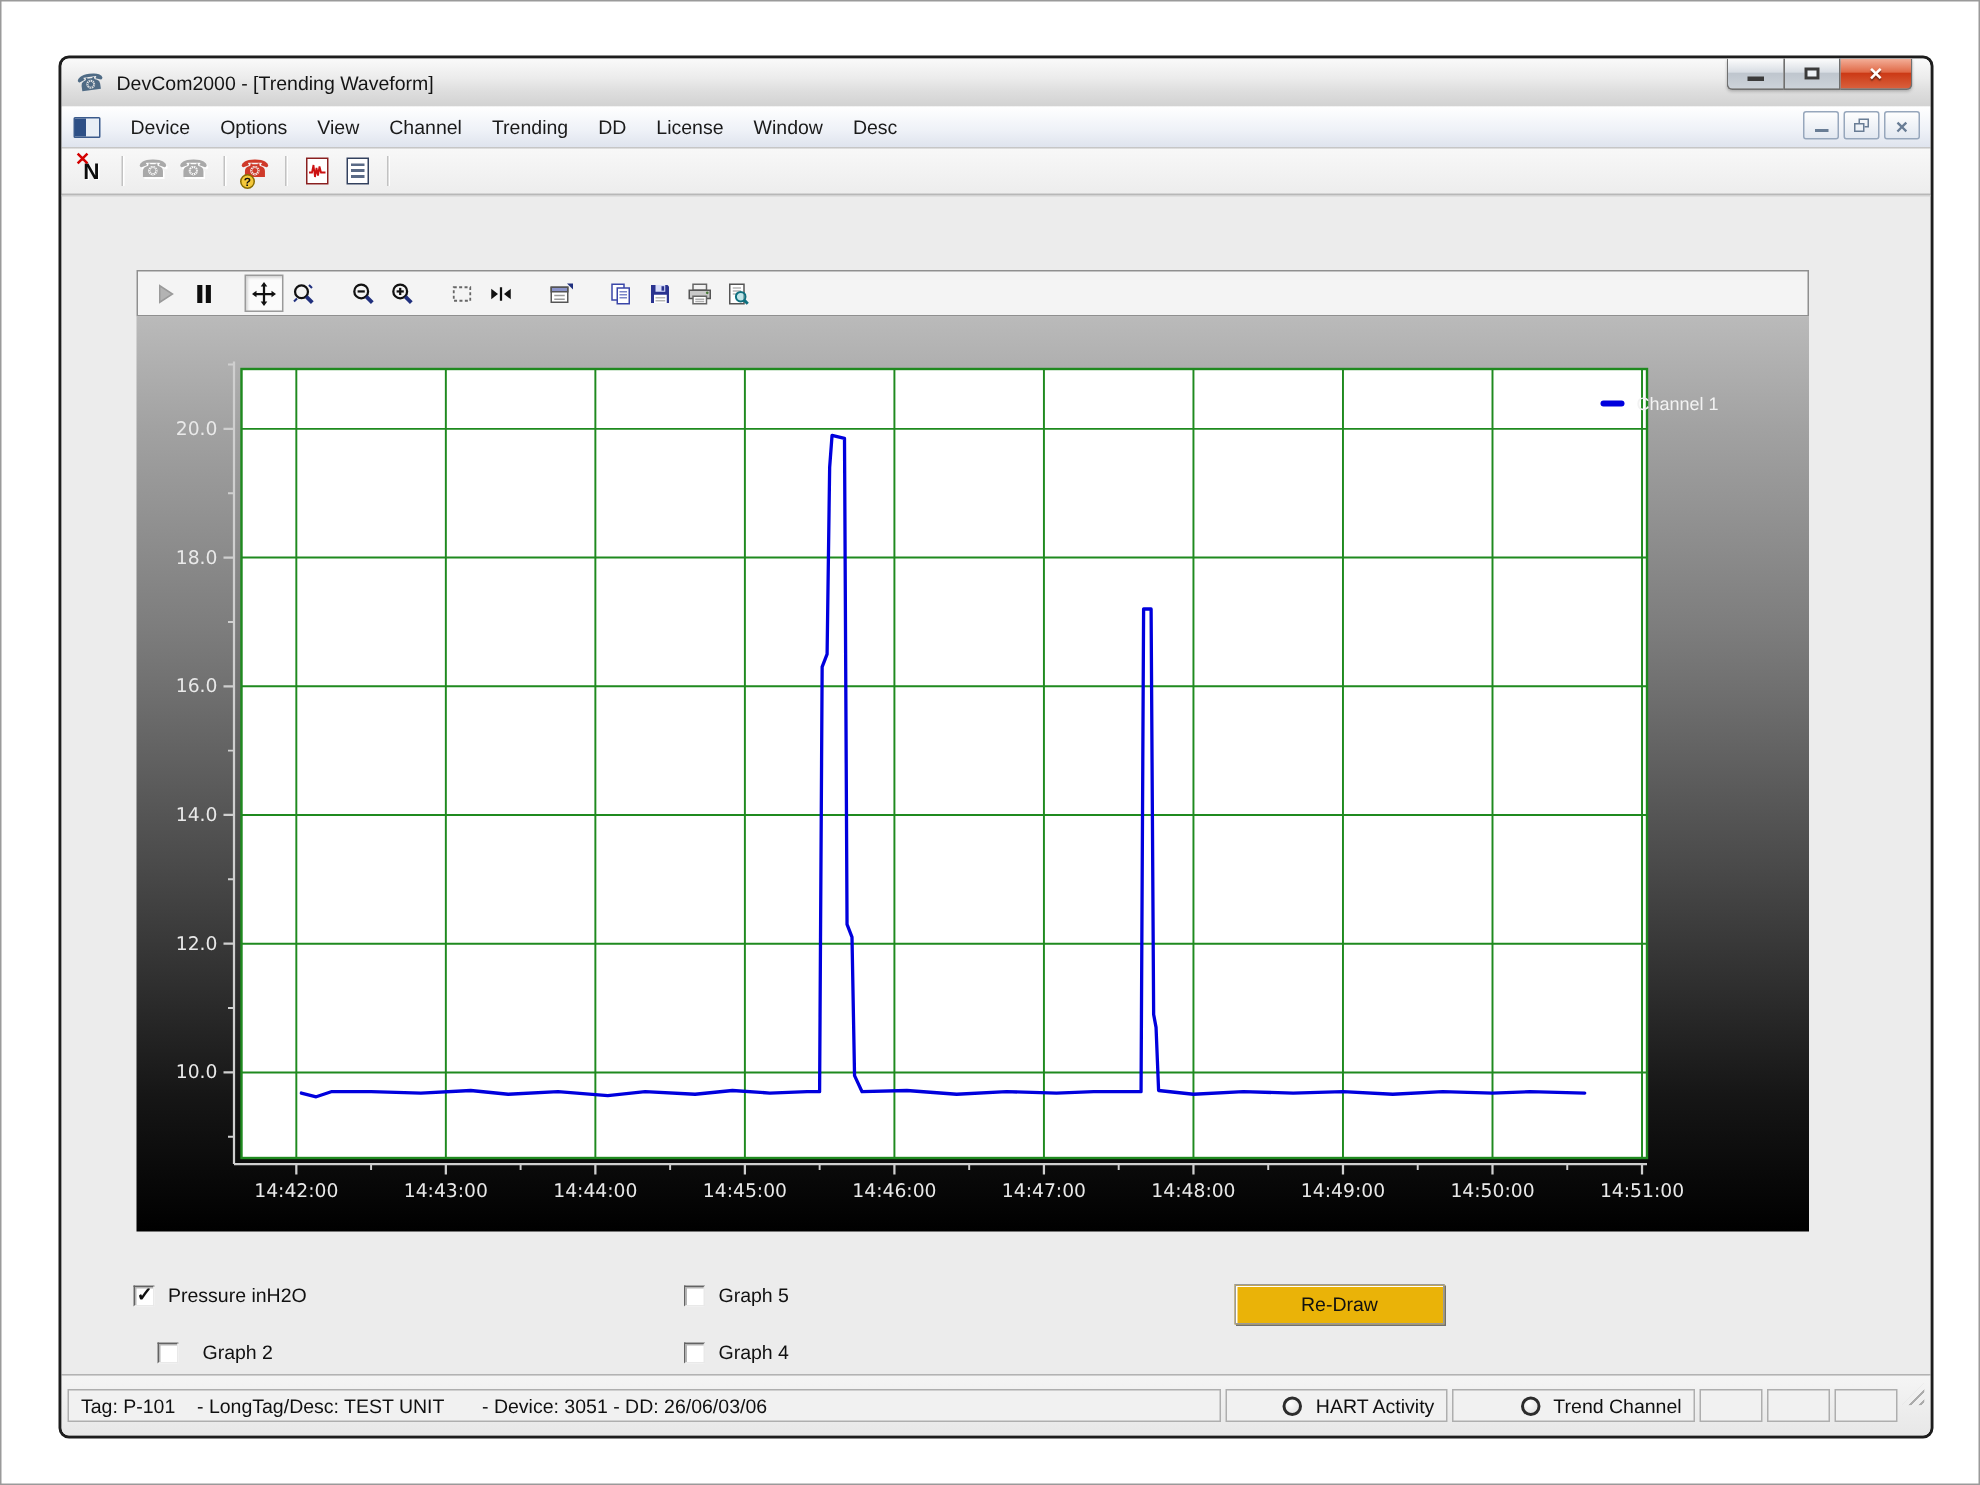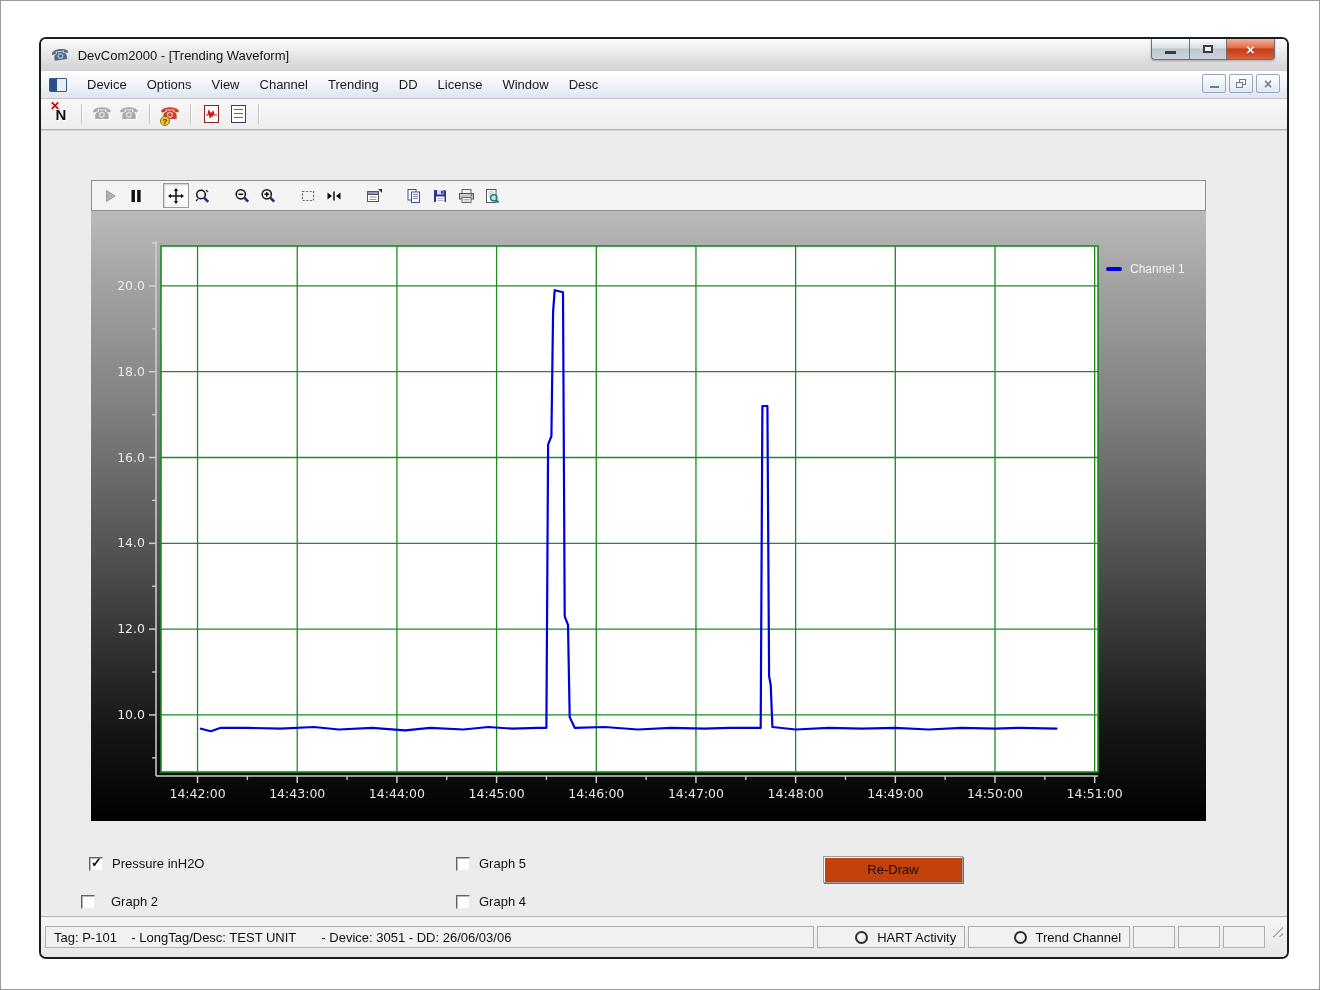--- a/index.html
+++ b/index.html
@@ -68,31 +68,31 @@
   .ct-btn { width:26px; height:25px; display:flex; align-items:center; justify-content:center; box-sizing:border-box; }
   .ct-btn.active { border:1px solid #9a9a9a; background:#fbfbfb; box-shadow:inset 1px 1px 2px rgba(0,0,0,.18); }
   .ct-gap { margin-left:14px; }
 
   .chart-body { position:absolute; left:50px; top:80px; width:1115px; height:610px;
                 background:linear-gradient(180deg,#bababa 0%,#a2a2a2 12%,#7d7d7d 34%,#4a4a4a 60%,#161616 85%,#000 100%); }
   .chart-title { position:absolute; top:7px; left:0; right:0; text-align:center; color:#fff;
                  font-size:19px; font-weight:bold; letter-spacing:.3px; text-shadow:1px 1px 2px rgba(0,0,0,.45); }
   #trend-svg { position:absolute; left:0; top:0; }
   #trend-svg text { font-family:"DejaVu Sans","Liberation Sans",sans-serif; }
-  .legend { position:absolute; left:1015px; top:51px; display:flex; align-items:center; gap:8px; }
+  .legend { position:absolute; left:976px; top:51px; display:flex; align-items:center; gap:8px; }
   .legend-swatch { width:16px; height:4px; border-radius:2px; }
   .legend-label { color:#f2f2f2; font-size:12px; }
 
   .chk { position:absolute; display:flex; align-items:center; gap:9px; font-size:13px; color:#111; }
   .chk-box { position:relative; width:14px; height:14px; background:#fff; box-sizing:border-box;
              border:1px solid; border-color:#636363 #e9e9e9 #e9e9e9 #636363; box-shadow:inset 1px 1px 0 #b5b5b5; }
   .chk.checked .chk-box::after { content:"✓"; position:absolute; left:1px; top:-3px; font-size:13px; font-weight:bold; color:#101010; }
 
   .redraw-btn { position:absolute; left:782px; top:725px; width:140px; height:27px; box-sizing:border-box;
-                background:#c2410c; border:1px solid #9a9a9a; box-shadow:1px 1px 0 #707070, inset 1px 1px 0 #ffffff;
+                background:#eab308; border:1px solid #9a9a9a; box-shadow:1px 1px 0 #707070, inset 1px 1px 0 #ffffff;
                 display:flex; align-items:center; justify-content:center; font-size:13px; color:#111; cursor:default; }
 
   
   .statusbar { height:28px; box-sizing:border-box; display:flex; align-items:center; gap:3px; padding:20px 4px;
                background:linear-gradient(#f5f5f5,#e7e7e7); border-top:1px solid #b3b3b3; }
   .sb-panel { height:22px; box-sizing:border-box; border:1px solid #aeaeae; background:#f1f1f1;
               display:flex; align-items:center; padding:0 8px; font-size:13px; color:#101010; }
   .sb-device { width:770px; white-space:pre; }
   .sb-ind { gap:9px;justify-content:flex-end; }
   .sb-ind.hart { width:148px; }
@@ -360,21 +360,21 @@
         <div class="legend">
           <span class="legend-swatch" id="legend-swatch" style="background: rgb(0, 0, 221);"></span>
           <span class="legend-label">Channel 1</span>
         </div>
       </div>
 
       <div class="chk checked" style="left:48px; top:725px;">
         <span class="chk-box"></span>
         <span>Pressure inH2O</span>
       </div>
-      <div class="chk" style="left:40px; top:763px;gap:16px;">
+      <div class="chk" style="left:64px; top:763px;gap:16px;">
         <span class="chk-box"></span>
         <span>Graph 2</span>
       </div>
       <div class="chk" style="left:415px; top:725px;">
         <span class="chk-box"></span>
         <span>Graph 5</span>
       </div>
       <div class="chk" style="left:415px; top:763px;">
         <span class="chk-box"></span>
         <span>Graph 4</span>

